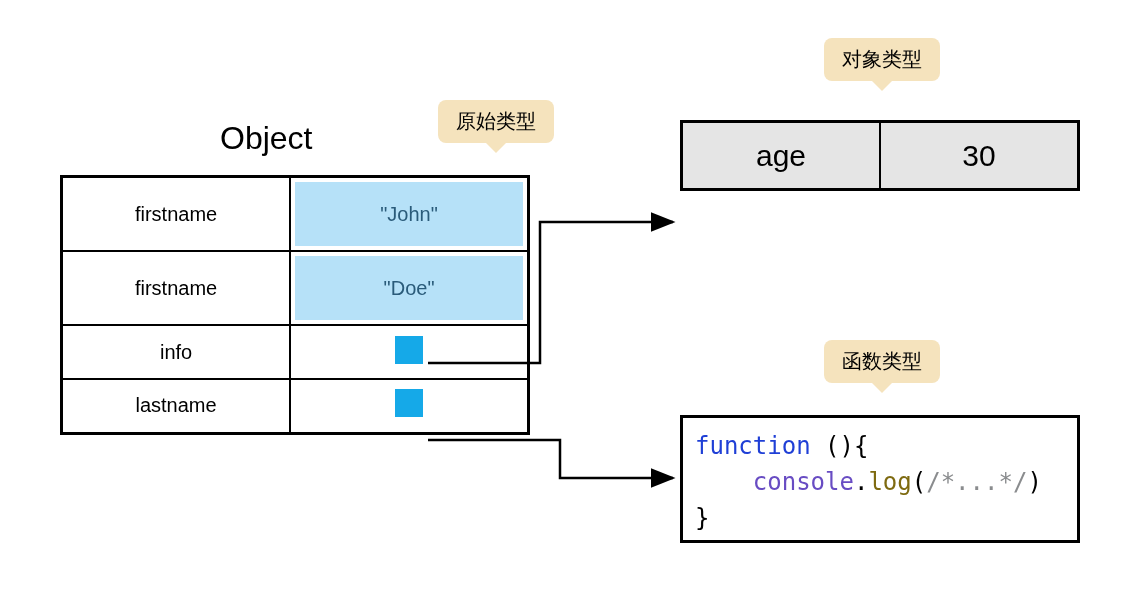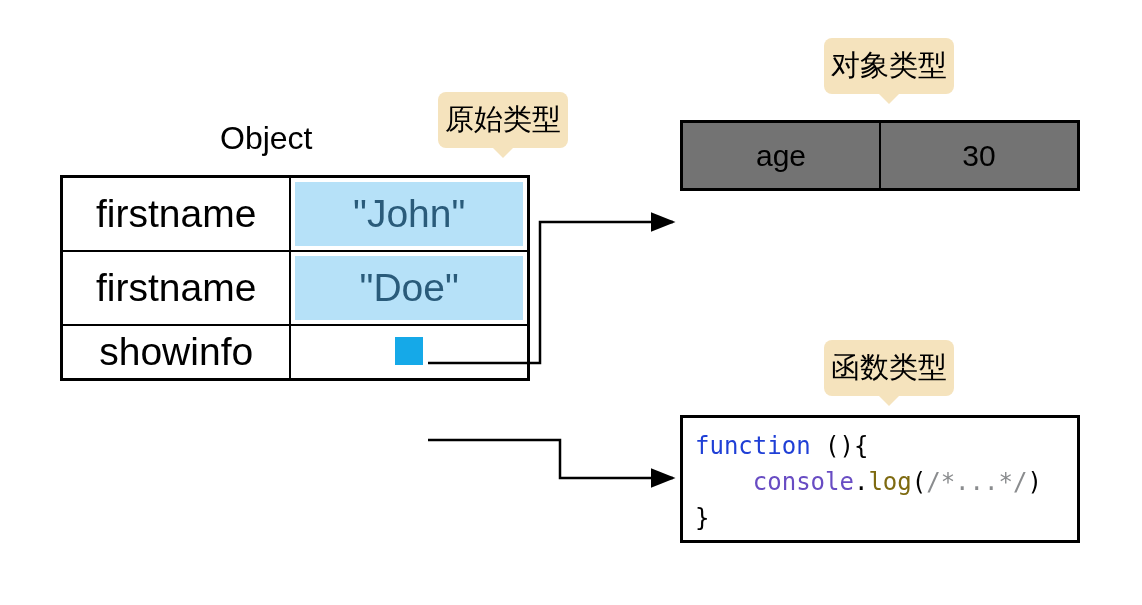--- a/index.html
+++ b/index.html
@@ -9,22 +9,22 @@
     font-family: "Comic Sans MS", "Chalkboard SE", "Marker Felt", cursive, sans-serif;
     position: relative;
     color: #000;
   }
 
   
   .bubble {
     position: absolute;
     background: #f5e3bd;
     border-radius: 8px;
-    padding: 8px 7px;
-    font-size: 29px;
+    padding: 8px 18px;
+    font-size: 20px;
     text-align: center;
     font-family: "PingFang SC", "Microsoft YaHei", sans-serif;
   }
   .bubble::after {
     content: "";
     position: absolute;
     bottom: -10px;
     left: 50%;
     transform: translateX(-50%);
     width: 0; height: 0;
@@ -43,21 +43,21 @@
     position: absolute;
     left: 60px; top: 175px;
     width: 470px;
     border-collapse: collapse;
     border: 3px solid #000;
     background: #fff;
   }
   .obj-table td {
     border: 2px solid #000;
     height: 54px;
-    font-size: 39px;
+    font-size: 20px;
     text-align: center;
     vertical-align: middle;
   }
   .obj-table td.key { width: 230px; }
   .obj-table td.val { width: 240px; position: relative; }
   .prim {
     background: #b6e1f8;
     color: #2a5b7a;
     display: block;
     margin: 4px;
@@ -70,21 +70,21 @@
     background: #15a9e8;
   }
 
   
   .ref-table {
     position: absolute;
     left: 680px; top: 120px;
     width: 400px;
     border-collapse: collapse;
     border: 3px solid #000;
-    background: #737373;
+    background: #e5e5e5;
   }
   .ref-table td {
     border: 2px solid #000;
     height: 68px;
     font-size: 30px;
     text-align: center;
     vertical-align: middle;
     width: 200px;
   }
 
@@ -111,42 +111,46 @@
   svg.arrows {
     position: absolute;
     left: 0; top: 0;
     width: 1142px; height: 605px;
     pointer-events: none;
   }
 </style>
 </head>
 <body>
 
-<div class="bubble" style="left:438px; top:92px;">原始类型</div>
+<div class="bubble" style="left:438px; top:100px;">原始类型</div>
 <div class="bubble" style="left:824px; top:38px;">对象类型</div>
 <div class="bubble" style="left:824px; top:340px;">函数类型</div>
 
 <div class="obj-title">Object</div>
 
 <table class="obj-table">
   <tbody>
       <tr>
     <td class="key">firstname</td>
     <td class="val">
           <span class="prim">"John"</span>
         </td>
   </tr>
   <tr>
     <td class="key">firstname</td>
     <td class="val">
           <span class="prim">"Doe"</span>
         </td>
   </tr>
   <tr>
-    <td class="key">showinfo</td>
+    <td class="key">info</td>
+    <td class="val"><span class="refbox"></span></td>
+  </tr>
+  <tr>
+    <td class="key">lastname</td>
     <td class="val"><span class="refbox"></span></td>
   </tr>
 </tbody>
   </table>
 
 <table class="ref-table">
   <tbody>
       <tr>
     <td>age</td>
     <td>30</td>

